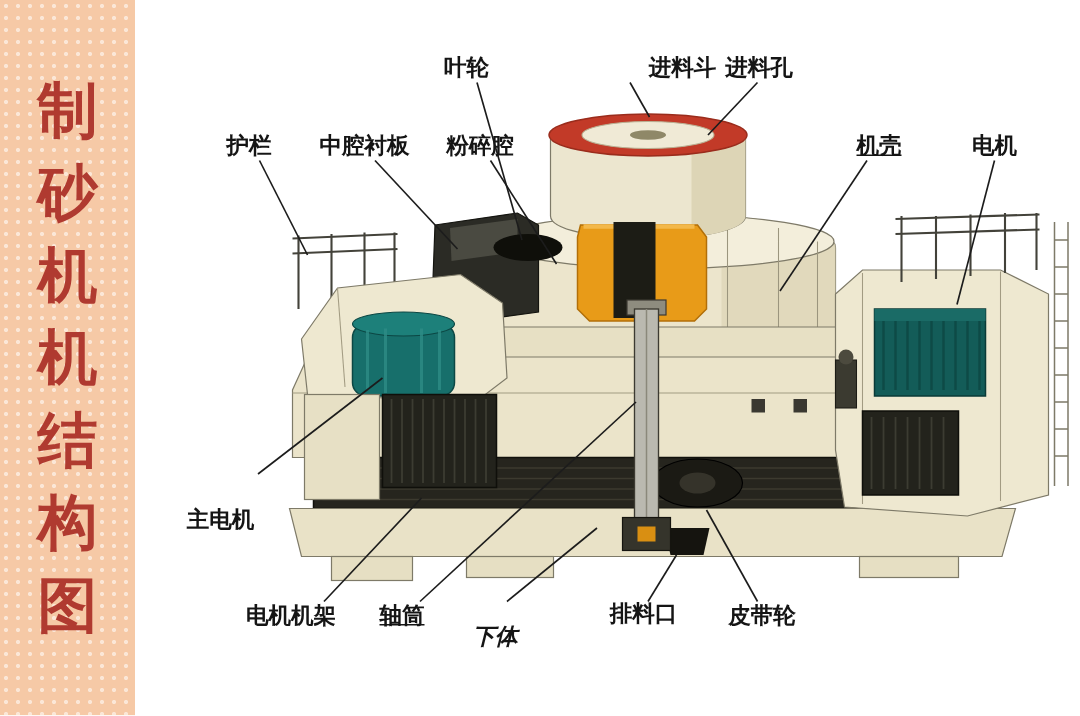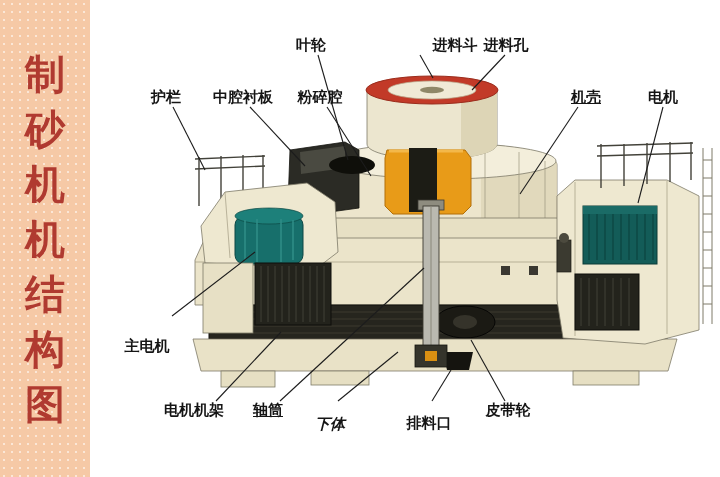--- a/index.html
+++ b/index.html
@@ -163,16 +163,16 @@
     <div class="lbl" style="left:506px;top:36px;">进料孔</div>
     <div class="lbl" style="left:166px;top:88px;">护栏</div>
     <div class="lbl" style="left:243px;top:88px;">中腔衬板</div>
     <div class="lbl" style="left:320px;top:88px;">粉碎腔</div>
     <div class="lbl" style="left:586px;top:88px;text-decoration:underline;">机壳</div>
     <div class="lbl" style="left:663px;top:88px;">电机</div>
     <div class="lbl" style="left:147px;top:313px;margin-top:24px;">主电机</div>
     <div class="lbl" style="left:194px;top:401px;">电机机架</div>
     <div class="lbl" style="left:268px;top:401px;text-decoration:underline;">轴筒</div>
     <div class="lbl" style="left:330px;top:415px;font-style:italic;">下体</div>
-    <div class="lbl" style="left:429px;top:414px;font-family:Liberation Serif, serif;">排料口</div>
+    <div class="lbl" style="left:429px;top:401px;font-family:Liberation Serif, serif;">排料口</div>
     <div class="lbl" style="left:508px;top:401px;">皮带轮</div>
   </div>
 </div>
 
 </body></html>

